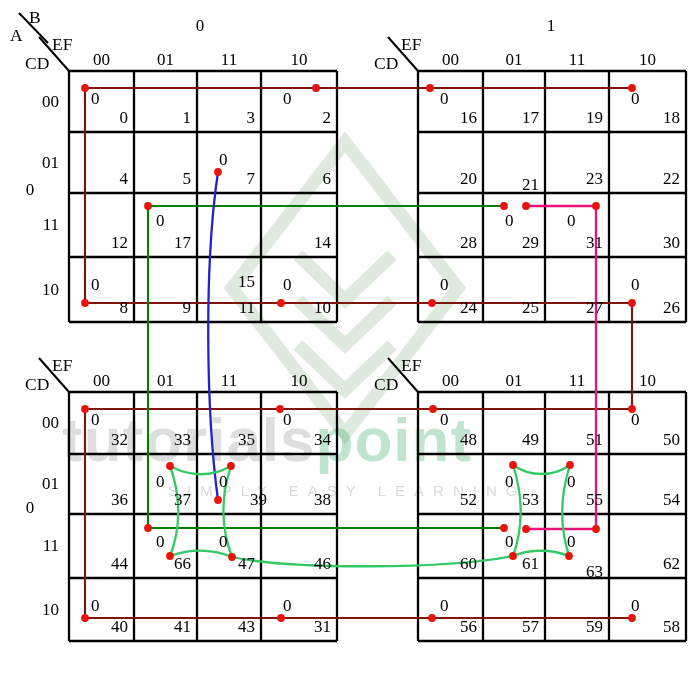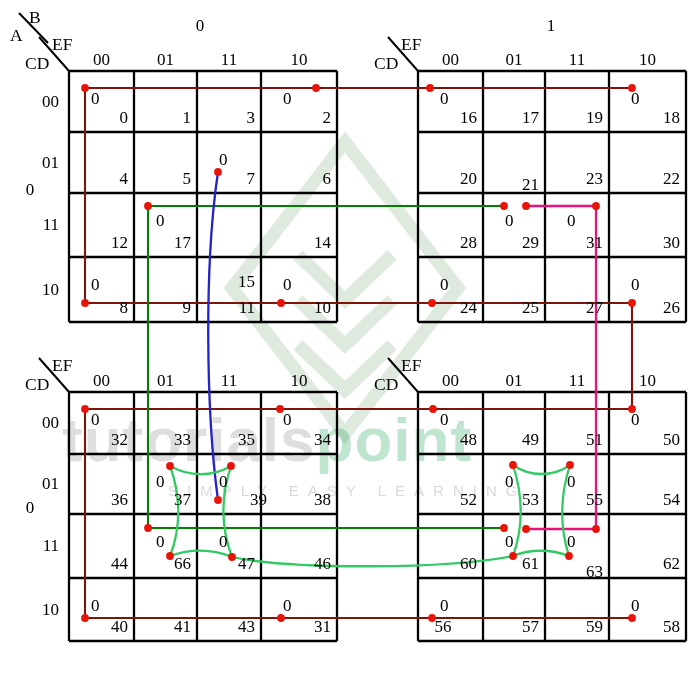--- a/index.html
+++ b/index.html
@@ -197,21 +197,21 @@
       <span class="lbl" style="left: 505px; top: 473px;">0</span>
       <span class="lbl rt" style="left: 571px; top: 491px; width: 32px;">55</span>
       <span class="lbl" style="left: 567px; top: 473px;">0</span>
       <span class="lbl rt" style="left: 648px; top: 491px; width: 32px;">54</span>
       <span class="lbl rt" style="left: 445px; top: 555px; width: 32px;">60</span>
       <span class="lbl rt" style="left: 507px; top: 555px; width: 32px;">61</span>
       <span class="lbl" style="left: 505px; top: 533px;">0</span>
       <span class="lbl rt" style="left: 571px; top: 555px; width: 32px; margin-top: 8px;">63</span>
       <span class="lbl" style="left: 567px; top: 533px;">0</span>
       <span class="lbl rt" style="left: 648px; top: 555px; width: 32px;">62</span>
-      <span class="lbl rt" style="left: 427px; top: 618px; width: 32px; text-align: center;">56</span>
+      <span class="lbl rt" style="left: 445px; top: 618px; width: 32px;">56</span>
       <span class="lbl" style="left: 440px; top: 597px;">0</span>
       <span class="lbl rt" style="left: 507px; top: 618px; width: 32px;">57</span>
       <span class="lbl rt" style="left: 571px; top: 618px; width: 32px;">59</span>
       <span class="lbl rt" style="left: 648px; top: 618px; width: 32px;">58</span>
       <span class="lbl" style="left: 631px; top: 597px;">0</span>
     </div>
 
   <span class="lbl" style="left:29px;top:9px;font-size:17.5px">B</span>
   <span class="lbl" style="left:10px;top:27px;font-size:17.5px">A</span>
 

